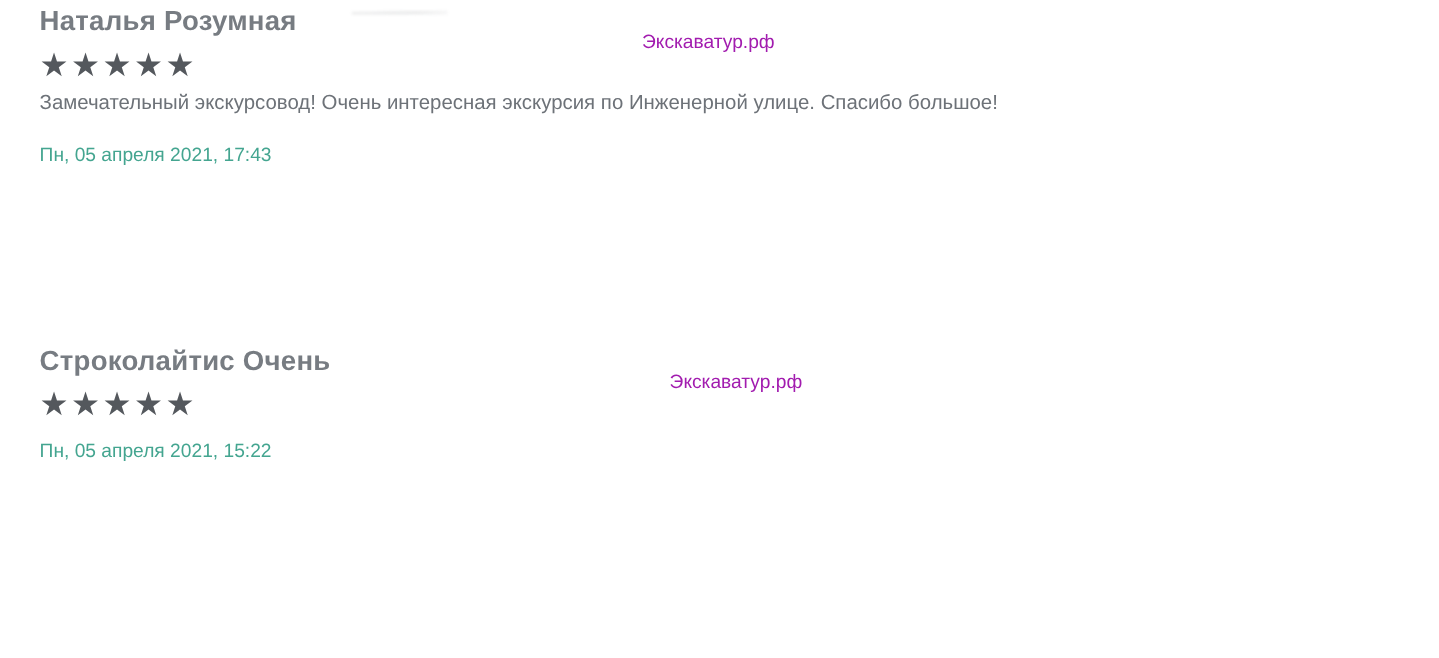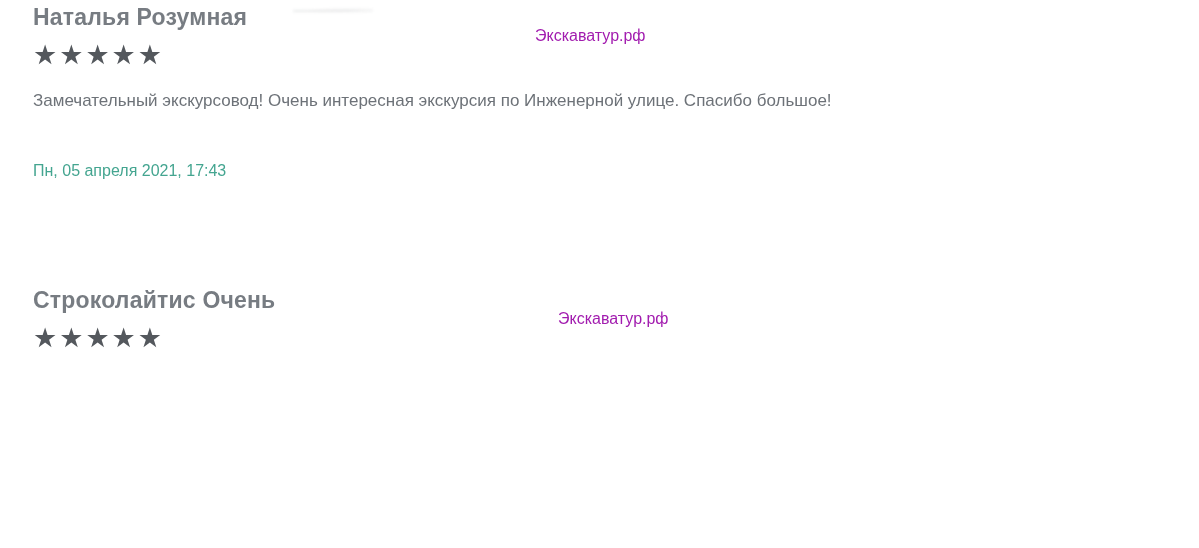--- a/index.html
+++ b/index.html
@@ -44,30 +44,30 @@
   .stars {
     margin-top: 9px;
     font-size: 27px;
     line-height: 27px;
     color: #54585d;
     letter-spacing: 2px;
     font-family: "DejaVu Sans", sans-serif;
   }
 
   .review-text {
-    margin-top: 15px;
+    margin-top: 0;
     max-width: 1085px;
     font-size: 17px;
     line-height: 36px;
     color: #6d7278;
   }
 
   .review-date {
     display: inline-block;
-    margin-top: 41px;
+    margin-top: 15px;
     font-size: 16px;
     line-height: 22px;
     color: #44a590;
     cursor: pointer;
     text-decoration: none;
   }
 
   
   .blur-artifact {
     position: absolute;
@@ -98,15 +98,16 @@
     <p class="review-text">Замечательный экскурсовод! Очень интересная экскурсия по Инженерной улице. Спасибо большое!</p>
     <a class="review-date">Пн, 05 апреля 2021, 17:43</a>
   </article>
 
   <article class="review review-1">
     <div class="review-header">
       <h2 class="author">Строколайтис Очень</h2>
       <span class="source">Экскаватур.рф</span>
     </div>
     <div class="stars">★★★★★</div>
+    <a class="review-date">Пн, 05 апреля 2021, 15:22</a>
   </article>
 
 </div>
 
 </body></html>

